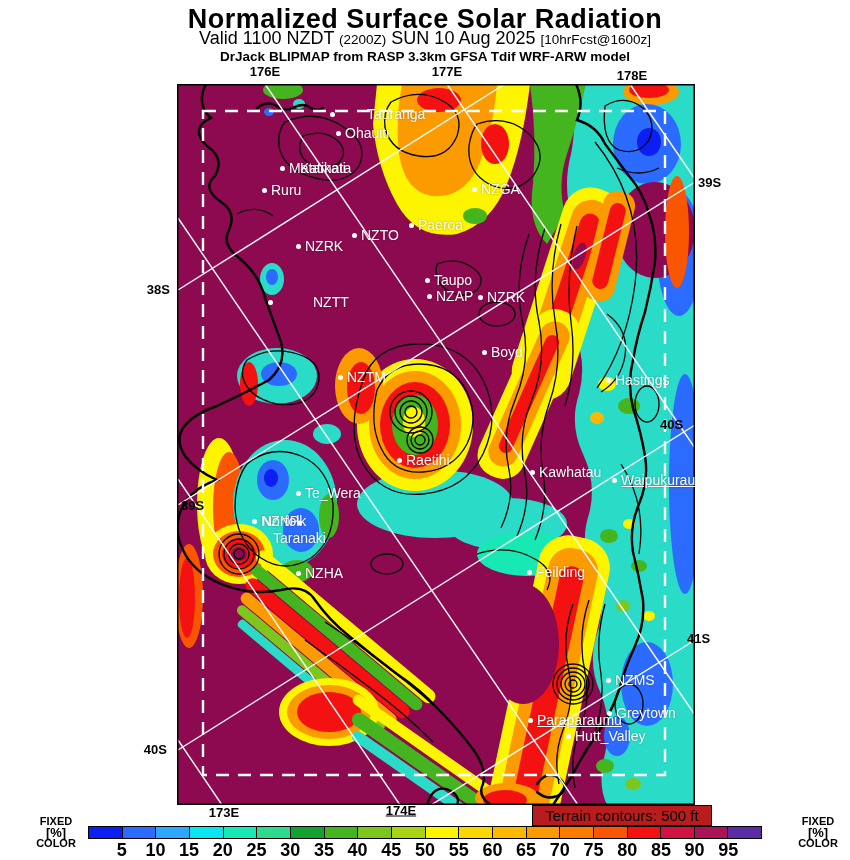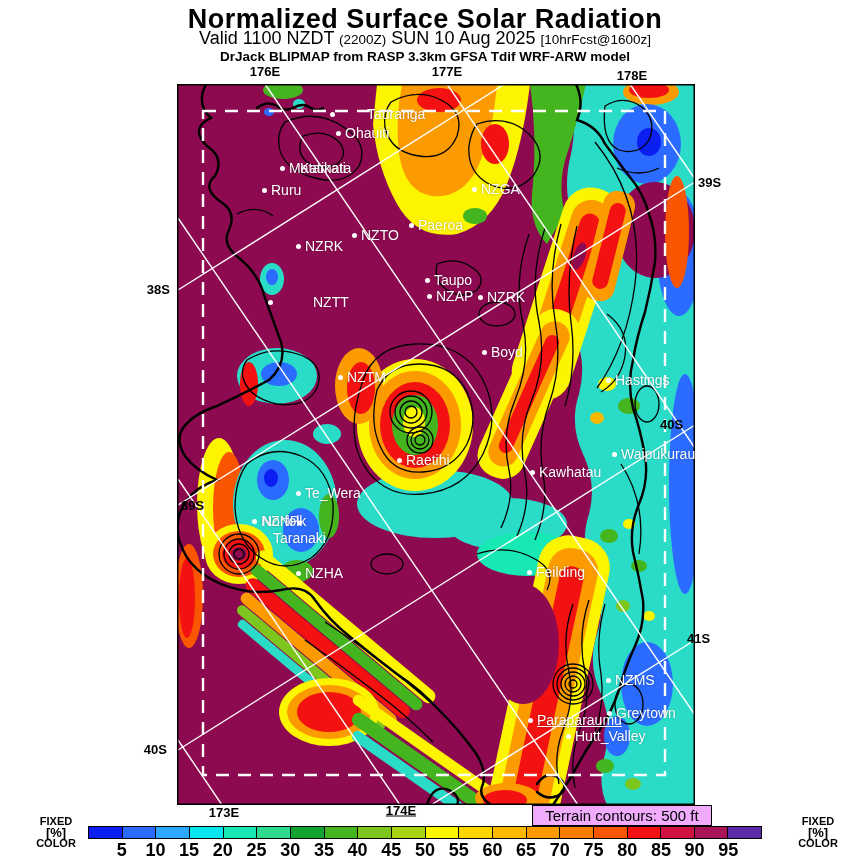--- a/index.html
+++ b/index.html
@@ -14,21 +14,21 @@
   #valid-line .small{font-size:13.5px;}
   #model-line{top:49px;font-size:13.5px;font-weight:bold;}
   #map-wrap{position:absolute;left:177px;top:84px;width:518px;height:721px;}
   #map-wrap svg{display:block;}
   .axis-label{position:absolute;font-size:13px;font-weight:bold;white-space:nowrap;}
   .station{position:absolute;display:flex;align-items:center;gap:4px;
     color:#ffffff;font-size:14px;white-space:nowrap;transform:translateY(-50%);
     text-shadow:0 0 2px rgba(0,0,0,0.35);}
   .station .dot{width:5px;height:5px;border-radius:50%;background:#ffffff;flex:0 0 auto;}
   #terrain-box{position:absolute;left:532px;top:805px;width:180px;height:21px;
-    background:#f0abfc;border:1.5px solid #000;box-sizing:border-box;
+    background:#b91c1c;border:1.5px solid #000;box-sizing:border-box;
     font-size:15px;display:flex;align-items:center;justify-content:center;z-index:5;}
   #colorbar{position:absolute;left:0;top:815px;width:820px;height:45px;}
   #cb-track{position:absolute;left:88px;top:11px;width:674px;height:13px;
     display:flex;border:1px solid #000;box-sizing:border-box;}
   #cb-track .seg{flex:1 1 0;border-right:1px solid #000;}
   #cb-track .seg:last-child{border-right:none;}
   #cb-ticks{position:absolute;left:0;top:25px;width:850px;height:20px;}
   #cb-ticks .tick{position:absolute;transform:translateX(-50%);
     font-size:18px;font-weight:bold;}
   .cb-caption{position:absolute;top:1px;width:60px;text-align:center;
@@ -322,21 +322,21 @@
       <span class="slabel">Taranaki</span>
     </div>
     <div class="station" style="left: 296px; top: 573px;">
       <span class="dot"></span>
       <span class="slabel">NZHA</span>
     </div>
     <div class="station" style="left: 606px; top: 380px;">
       <span class="dot"></span>
       <span class="slabel">Hastings</span>
     </div>
-    <div class="station" style="left: 612px; top: 454px;">
+    <div class="station" style="left: 612px; top: 480px; text-decoration: underline;">
       <span class="dot"></span>
       <span class="slabel">Waipukurau</span>
     </div>
     <div class="station" style="left: 530px; top: 472px;">
       <span class="dot"></span>
       <span class="slabel">Kawhatau</span>
     </div>
     <div class="station" style="left: 527px; top: 572px;">
       <span class="dot"></span>
       <span class="slabel">Feilding</span>

